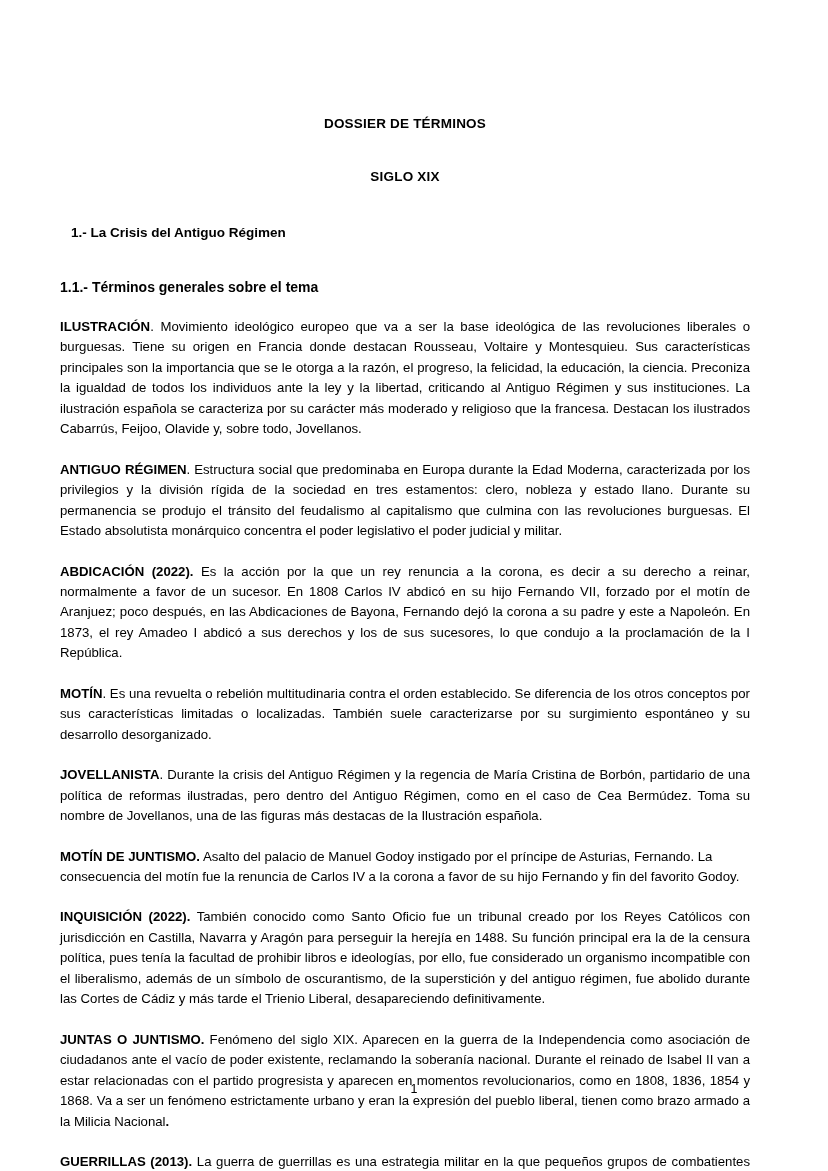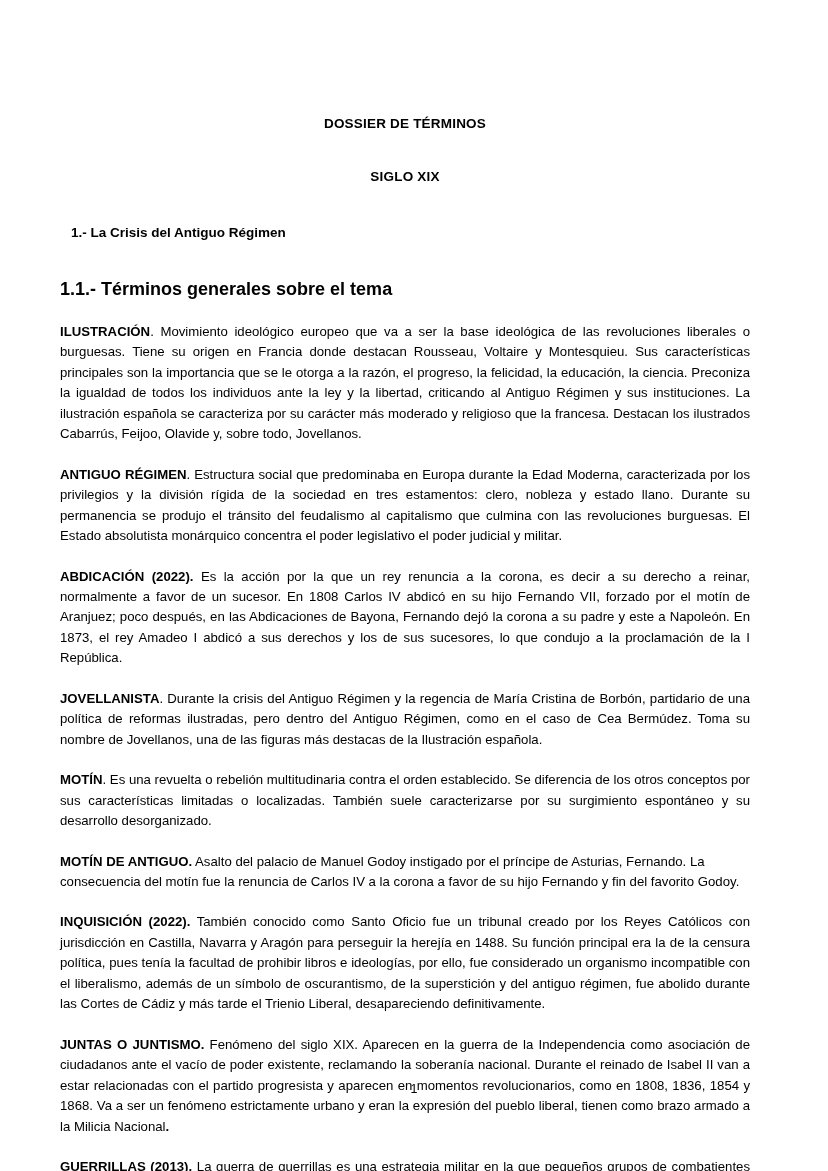--- a/index.html
+++ b/index.html
@@ -45,21 +45,21 @@
   }
   .h-section {
     font-weight: bold;
     font-size: 13.5px;
     margin: 11px;
     padding-top: 30px;
     text-align: left;
   }
   .h-sub {
     font-weight: bold;
-    font-size: 18px;
+    font-size: 14px;
     margin: 0;
     padding-top: 28px;
     text-align: left;
   }
   .term-block {
     font-size: 13.2px;
     line-height: 1.55;
     text-align: justify;
     text-justify: inter-word;
     margin: 0;
@@ -99,23 +99,23 @@
     <div class="doc-subtitle">SIGLO XIX</div>
 
     <div class="h-section">1.- La Crisis del Antiguo Régimen</div>
 
     <div class="h-sub">1.1.- Términos generales sobre el tema</div>
 
     <div id="entries">
         <p class="term-block first-term"><span class="term">ILUSTRACIÓN</span><span>. </span><span>Movimiento ideológico europeo que va a ser la base ideológica de las revoluciones liberales o burguesas. Tiene su origen en Francia donde destacan Rousseau, Voltaire y Montesquieu. Sus características principales son la importancia que se le otorga a la razón, el progreso, la felicidad, la educación, la ciencia. Preconiza la igualdad de todos los individuos ante la ley y la libertad, criticando al Antiguo Régimen y sus instituciones. La ilustración española se caracteriza por su carácter más moderado y religioso que la francesa. Destacan los ilustrados Cabarrús, Feijoo, Olavide y, sobre todo, Jovellanos.</span></p>
         <p class="term-block"><span class="term">ANTIGUO RÉGIMEN</span><span>. </span><span>Estructura social que predominaba en Europa durante la Edad Moderna, caracterizada por los privilegios y la división rígida de la sociedad en tres estamentos: clero, nobleza y estado llano. Durante su permanencia se produjo el tránsito del feudalismo al capitalismo que culmina con las revoluciones burguesas. El Estado absolutista monárquico concentra el poder legislativo el poder judicial y militar.</span></p>
         <p class="term-block"><span class="term">ABDICACIÓN (2022).</span><span> </span><span>Es la acción por la que un rey renuncia a la corona, es decir a su derecho a reinar, normalmente a favor de un sucesor. En 1808 Carlos IV abdicó en su hijo Fernando VII, forzado por el motín de Aranjuez; poco después, en las Abdicaciones de Bayona, Fernando dejó la corona a su padre y este a Napoleón. En 1873, el rey Amadeo I abdicó a sus derechos y los de sus sucesores, lo que condujo a la proclamación de la I República.</span></p>
+        <p class="term-block"><span class="term">MOTÍN</span><span>. </span><span>Es una revuelta o rebelión multitudinaria contra el orden establecido. Se diferencia de los otros conceptos por sus características limitadas o localizadas. También suele caracterizarse por su surgimiento espontáneo y su desarrollo desorganizado.</span></p>
         <p class="term-block"><span class="term">JOVELLANISTA</span><span>. </span><span>Durante la crisis del Antiguo Régimen y la regencia de María Cristina de Borbón, partidario de una política de reformas ilustradas, pero dentro del Antiguo Régimen, como en el caso de Cea Bermúdez. Toma su nombre de Jovellanos, una de las figuras más destacas de la Ilustración española.</span></p>
-        <p class="term-block"><span class="term">MOTÍN</span><span>. </span><span>Es una revuelta o rebelión multitudinaria contra el orden establecido. Se diferencia de los otros conceptos por sus características limitadas o localizadas. También suele caracterizarse por su surgimiento espontáneo y su desarrollo desorganizado.</span></p>
-        <p class="term-block left-align"><span class="term">MOTÍN DE ANTIGUO.</span><span> </span><span>Asalto del palacio de Manuel Godoy instigado por el príncipe de Asturias, Fernando. La consecuencia del motín fue la renuncia de Carlos IV a la corona a favor de su hijo Fernando y fin del favorito Godoy.</span></p>
+        <p class="term-block left-align"><span class="term">MOTÍN DE JUNTISMO.</span><span> </span><span>Asalto del palacio de Manuel Godoy instigado por el príncipe de Asturias, Fernando. La consecuencia del motín fue la renuncia de Carlos IV a la corona a favor de su hijo Fernando y fin del favorito Godoy.</span></p>
         <p class="term-block"><span class="term">INQUISICIÓN (2022).</span><span> </span><span>También conocido como Santo Oficio fue un tribunal creado por los Reyes Católicos con jurisdicción en Castilla, Navarra y Aragón para perseguir la herejía en 1488. Su función principal era la de la censura política, pues tenía la facultad de prohibir libros e ideologías, por ello, fue considerado un organismo incompatible con el liberalismo, además de un símbolo de oscurantismo, de la superstición y del antiguo régimen, fue abolido durante las Cortes de Cádiz y más tarde el Trienio Liberal, desapareciendo definitivamente.</span></p>
         <p class="term-block"><span class="term">JUNTAS O JUNTISMO.</span><span> </span><span>Fenómeno del siglo XIX. Aparecen en la guerra de la Independencia como asociación de ciudadanos ante el vacío de poder existente, reclamando la soberanía nacional. Durante el reinado de Isabel II van a estar relacionadas con el partido progresista y aparecen en momentos revolucionarios, como en 1808, 1836, 1854 y 1868. Va a ser un fenómeno estrictamente urbano y eran la expresión del pueblo liberal, tienen como brazo armado a la Milicia Nacional</span><span class="bold-dot">.</span></p>
         <p class="term-block"><span class="term">GUERRILLAS (2013).</span><span> </span><span>La guerra de guerrillas es una estrategia militar en la que pequeños grupos de combatientes utilizan ataques móviles a pequeña escala contra un enemigo mayor y menos versátil para</span></p>
       </div>
 
   </div>
 
   <div class="page-number">1</div>
 </div>
 

